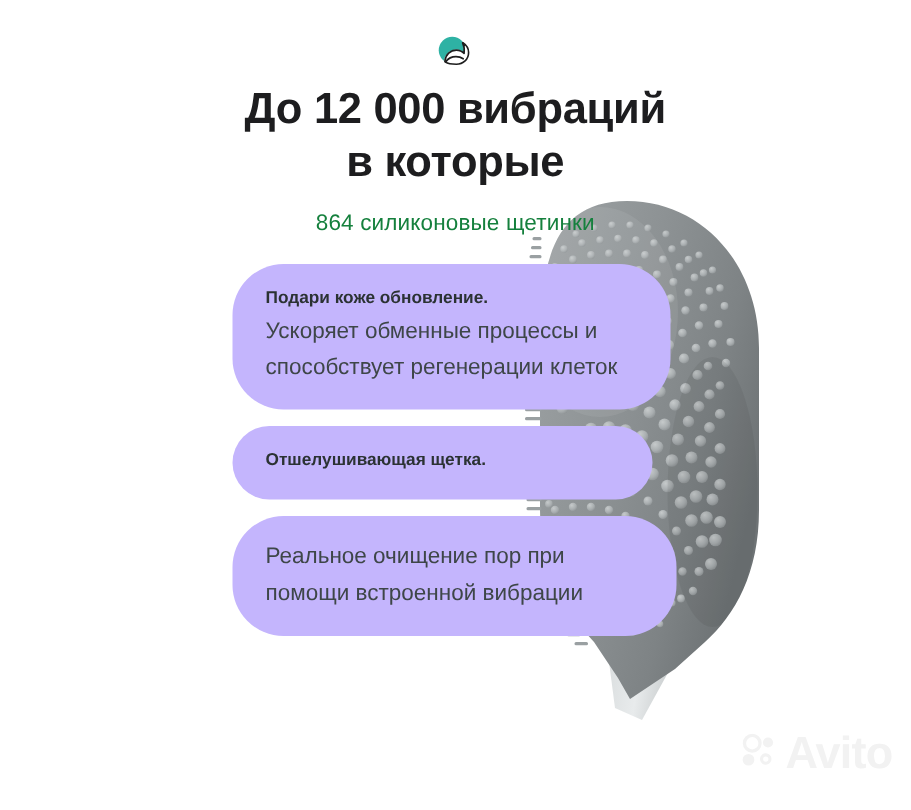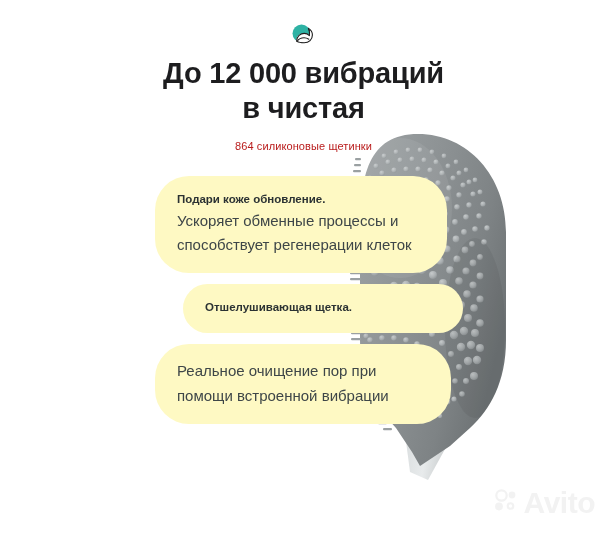--- a/index.html
+++ b/index.html
@@ -42,22 +42,22 @@
     color: #1d1d1f;
     line-height: 1.22;
     letter-spacing: -0.2px;
     margin: 0 auto;
     width: 430px;
   }
   #headline .hl-line { display: block; }
 
   #subheadline {
     margin-top: 13px;
-    font-size: 11px;
-    color: #b91c1c;
+    font-size: 15px;
+    color: #15803d;
     font-weight: normal;
     letter-spacing: 0.1px;
   }
 
   
   #product-photo {
     position: absolute;
     left: 300px;
     top: 128px;
     width: 240px;
@@ -67,28 +67,28 @@
   #product-photo svg { display: block; }
 
   
   #feature-list {
     position: absolute;
     left: 155px;
     top: 176px;
     z-index: 20;
   }
   .feature-card {
-    background: #fef9c3;
+    background: #c4b5fd;
     border-radius: 34px;
     padding: 15px 22px 16px 22px;
     margin-bottom: 11px;
     box-sizing: border-box;
   }
   .feature-card.w1 { width: 292px; }
-  .feature-card.w2 { width: 280px; margin-left: 28px; }
+  .feature-card.w2 { width: 280px; }
   .feature-card.w3 { width: 296px; }
   .feature-card.w4 { width: 296px; }
 
   .feature-title {
     font-size: 11.5px;
     font-weight: bold;
     color: #2b3233;
     line-height: 1.55;
     display: inline;
   }
@@ -431,21 +431,21 @@
         <path d="M7 19.5 C7 14.5 11 11 15.2 11 C17.6 11 19.4 12 20.6 13.2 C20.9 10.5 20.6 8 19.6 6.2 C19.4 5.8 19.8 5.4 20.2 5.6 C22.6 7 24.2 9.6 24.2 12.8 C24.2 17.6 20.4 21.2 15.4 21.2 C11.8 21.2 8.8 20.8 7 19.5 Z" fill="#ffffff"></path>
         <path d="M8.2 19.2 C9.6 17.2 12 15.8 15 15.8 C17 15.8 18.6 16.4 19.8 17.2" fill="none" stroke="#1e1e1e" stroke-width="1.1" stroke-linecap="round"></path>
         <path d="M19.4 6.6 C20.4 8.6 20.7 11 20.4 13.6 C19.2 12.3 17.5 11.4 15.2 11.4 C11.4 11.4 7.9 14.4 7.6 19" fill="none" stroke="#1e1e1e" stroke-width="1.1" stroke-linecap="round" stroke-linejoin="round"></path>
         <path d="M19.6 6.4 C21.9 7.9 23.4 10.2 23.4 13 C23.4 17.5 19.9 20.8 15.2 20.8 C12.1 20.8 9.5 20.4 8 19.4" fill="none" stroke="#1e1e1e" stroke-width="1.1" stroke-linecap="round"></path>
         <circle cx="20.6" cy="8.2" r="0.75" fill="#1e1e1e"></circle>
       </svg>
     </div>
 
     <h1 id="headline">
       <span class="hl-line">До 12 000 вибраций</span>
-      <span class="hl-line">в чистая</span>
+      <span class="hl-line">в которые</span>
     </h1>
 
     <div id="subheadline">864 силиконовые щетинки</div>
   </div>
 
   <div id="feature-list">
 
     <div class="feature-card w1 stacked">
       <span class="feature-title">Подари коже обновление.</span>
       <span class="feature-body">Ускоряет обменные процессы и способствует регенерации клеток</span>

